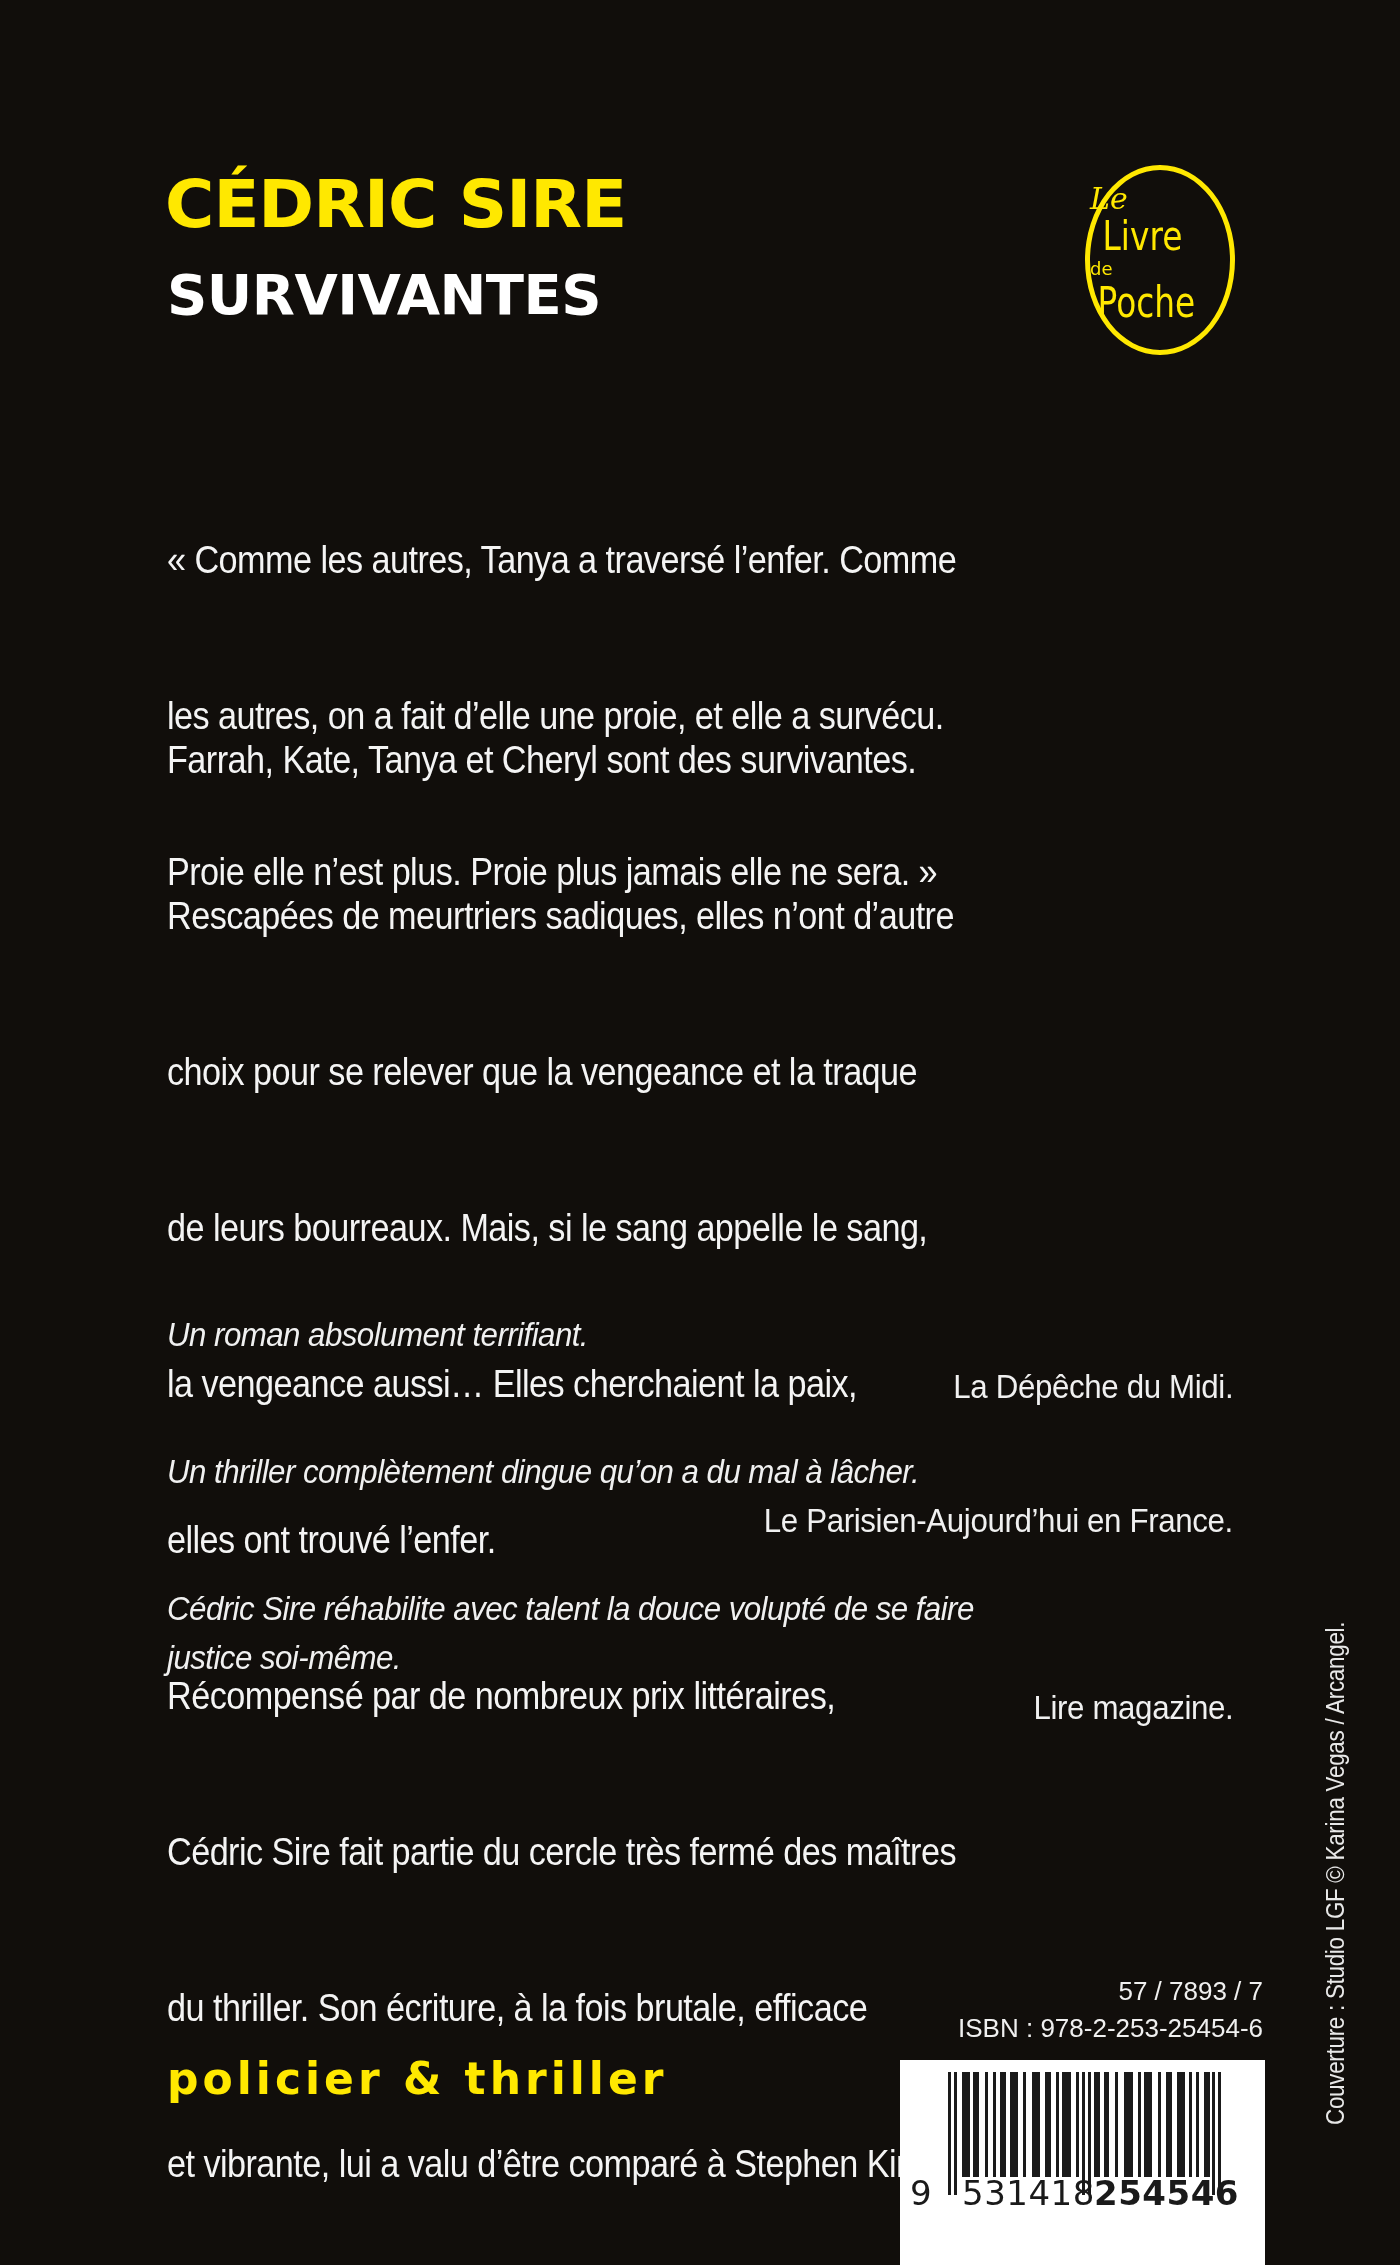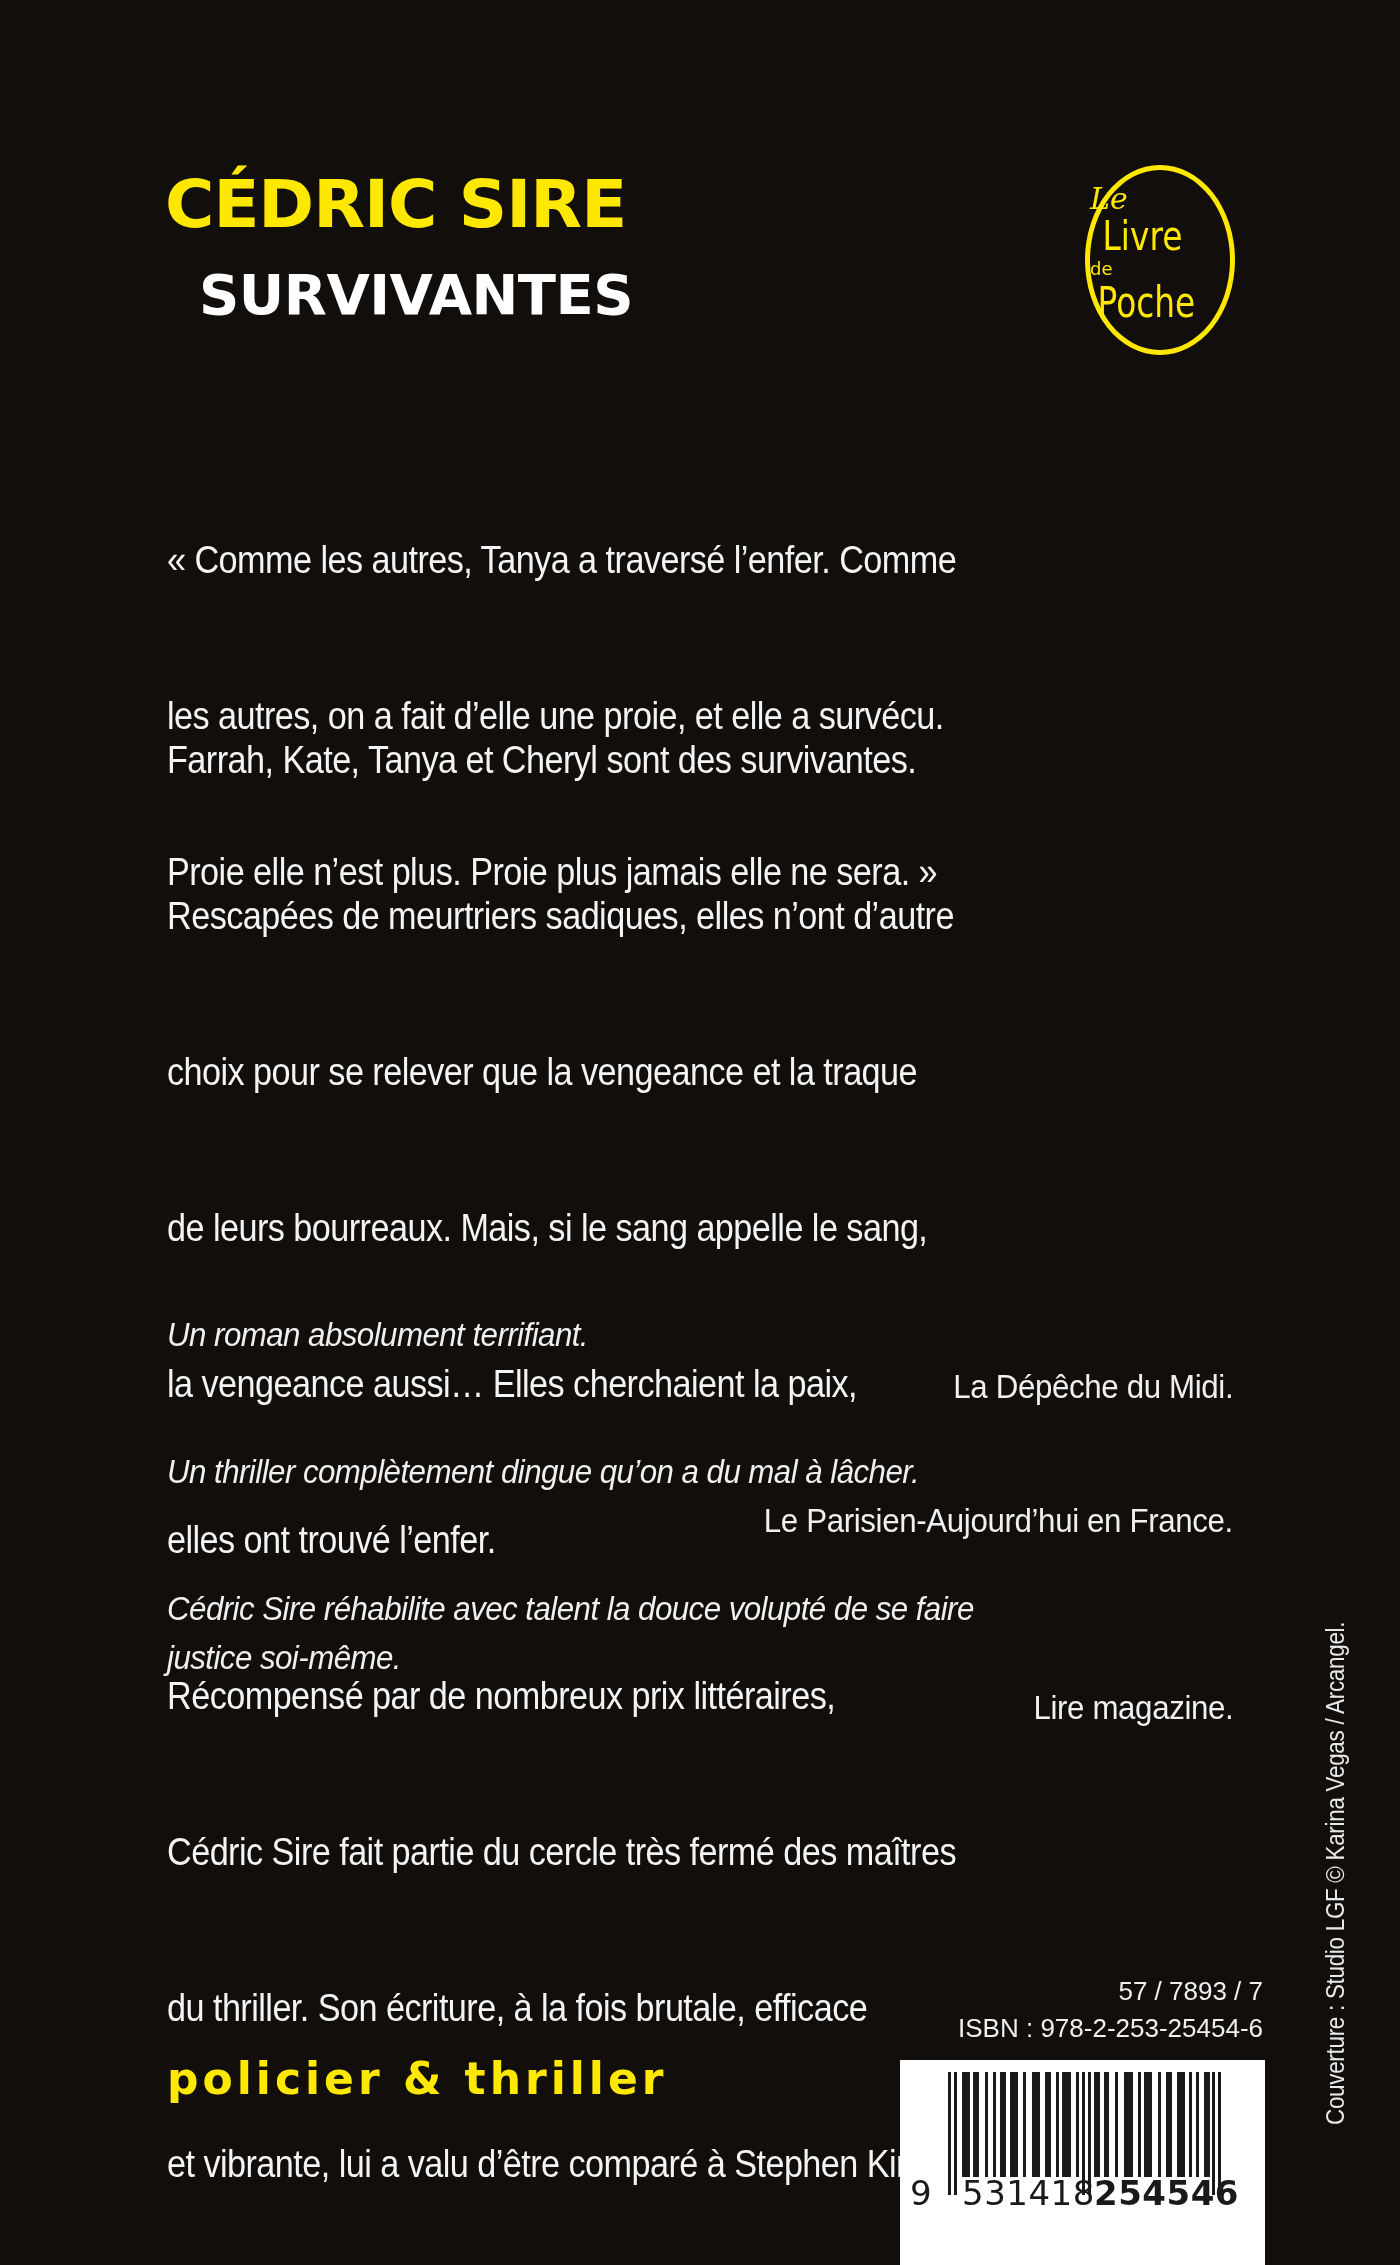--- a/index.html
+++ b/index.html
@@ -24,21 +24,20 @@
       transform-origin: left top;
     }
     .title {
       left: 167px; top: 267px;
       font-family: "DejaVu Sans", sans-serif;
       font-weight: bold;
       font-size: 56px;
       letter-spacing: -0.5px;
       color: #ffffff;
       line-height: 1;
-      margin-left: 32px;
     }
     .logo {
       left: 1085px; top: 165px;
       width: 150px; height: 190px;
       border: 5px solid #ffe800;
       border-radius: 50%;
       box-sizing: border-box;
       color: #ffe800;
       text-align: left;
       font-family: "DejaVu Sans", sans-serif;

